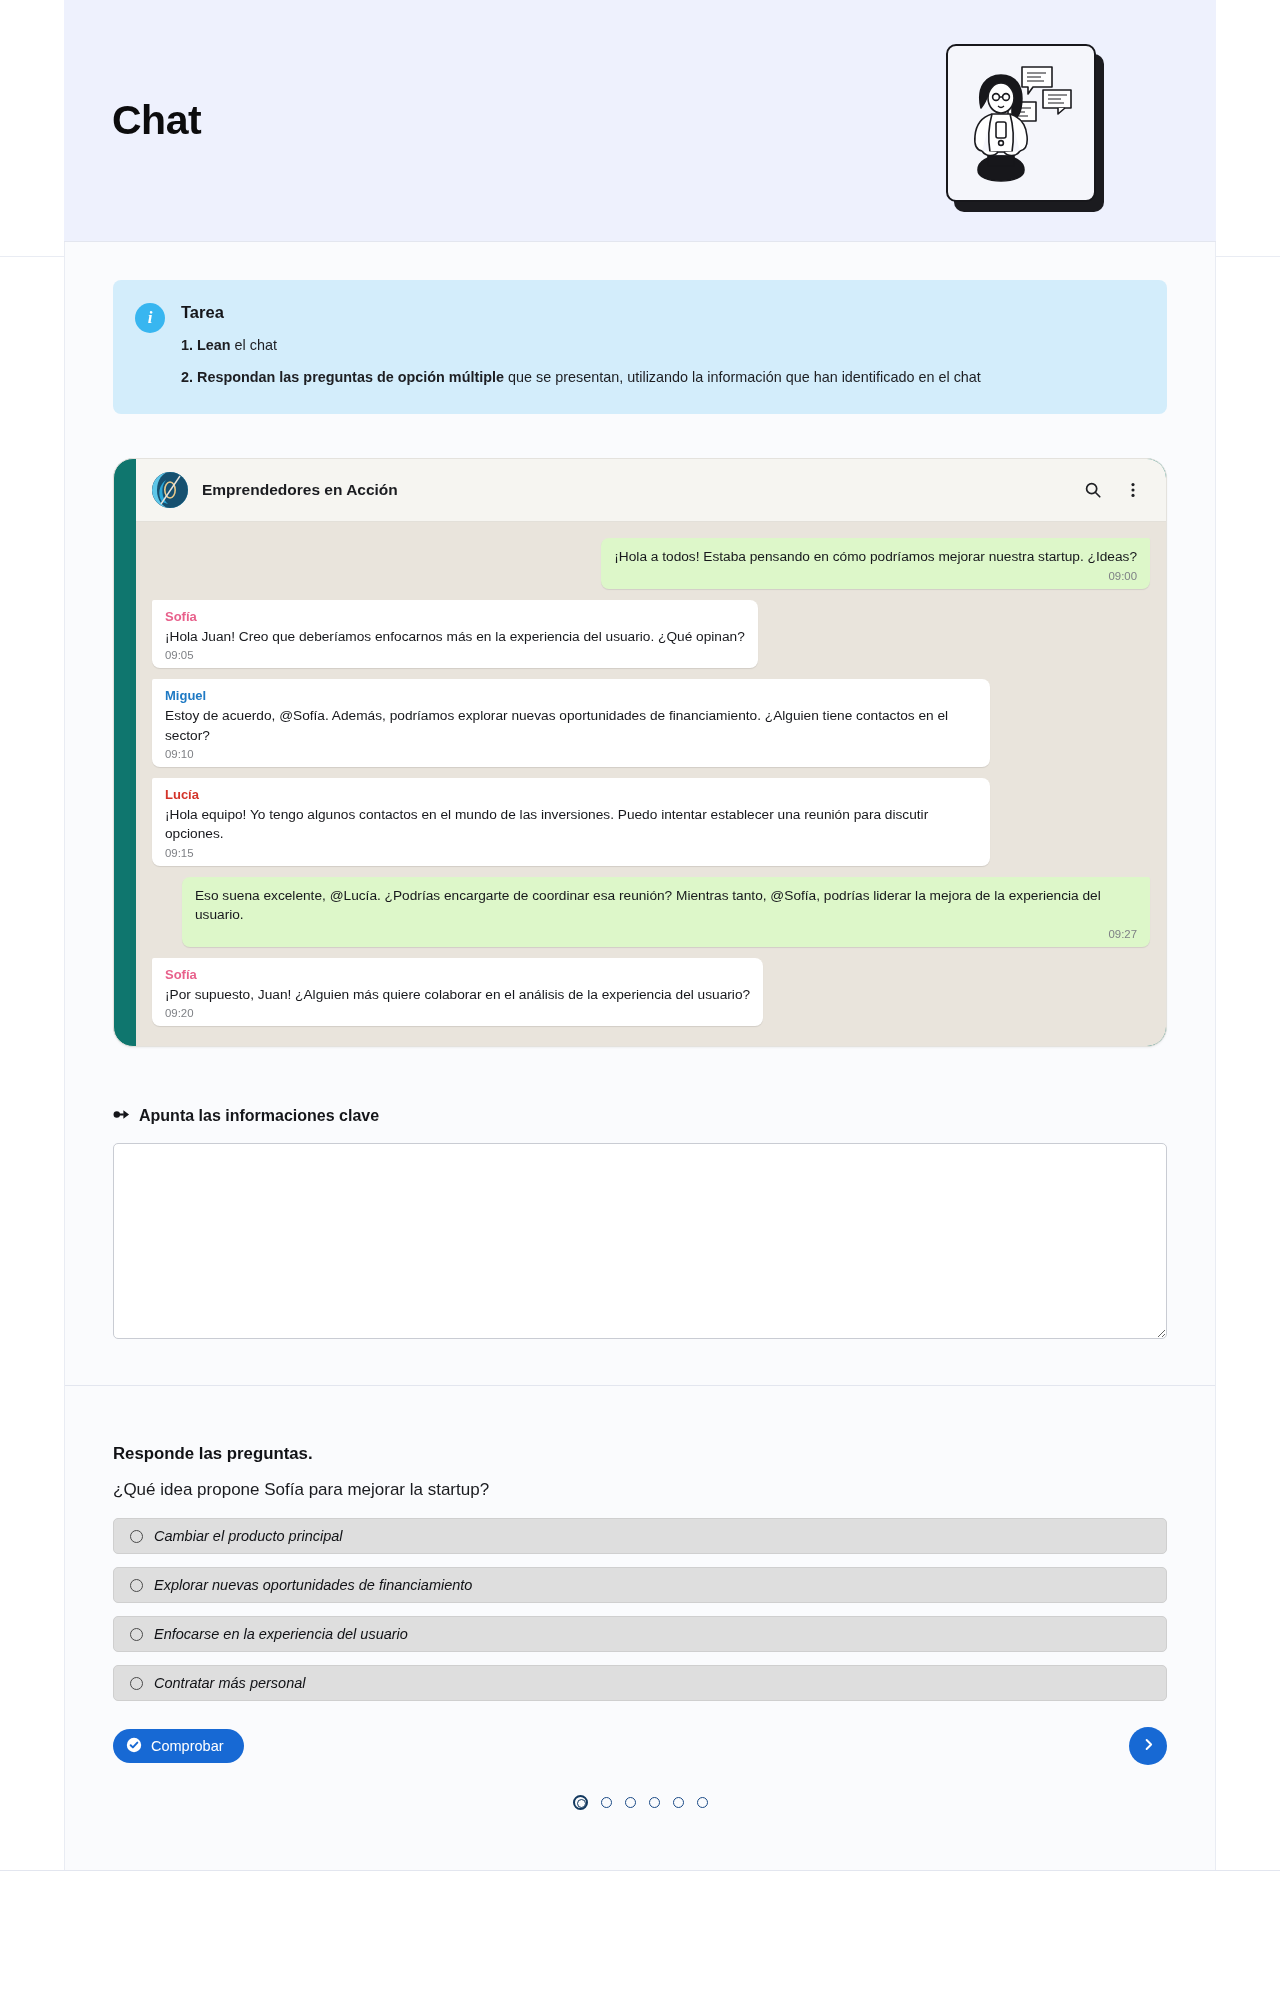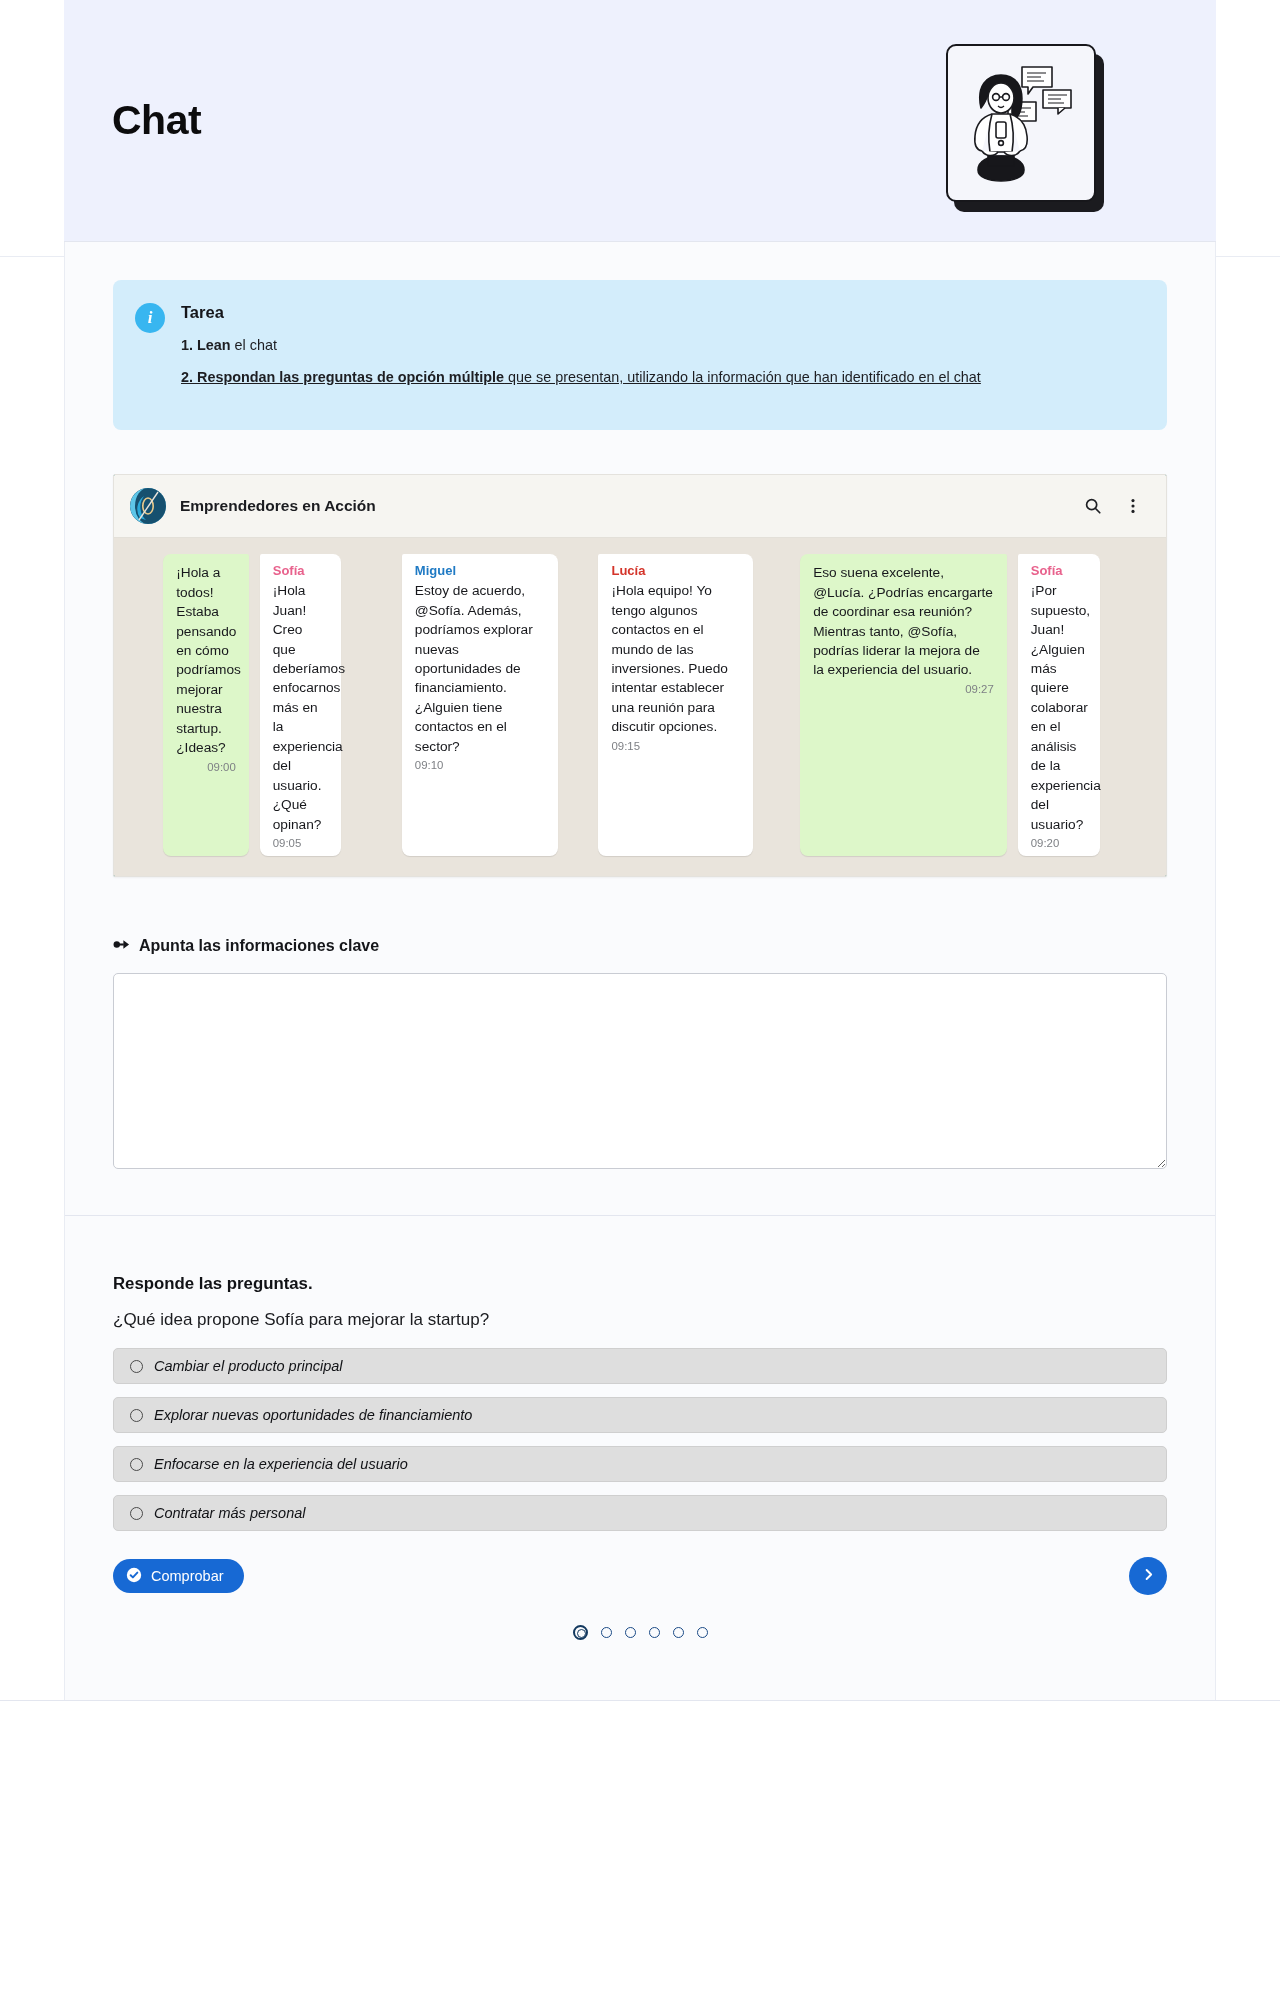--- a/index.html
+++ b/index.html
@@ -102,30 +102,31 @@
   }
   .task-body { padding-top: 1px; }
   .task-title {
     font-size: 16.5px; font-weight: 700; color: #15161a;
     margin-bottom: 13px;
   }
   .task-step {
     font-size: 14.4px; color: #1d1e22; line-height: 1.5;
     margin-bottom: 10px;
   }
-  .task-step:last-child { margin-bottom: 16px; text-decoration: underline; }
+  .task-step:last-child { margin-bottom: 0; }
   .task-step b { font-weight: 700; }
 
   
   .chat {
     border: 1px solid #e4e2dd;
-    border-radius: 2px;
+    border-radius: 20px;
     overflow: hidden;
     background: #0f766e;
     box-shadow: 0 1px 2px rgba(0,0,0,.05);
+    padding-left: 22px;
   }
   .chat-head {
     background: #f6f5f1;
     border-bottom: 1px solid #e3e0d9;
     height: 63px;
     display: flex; align-items: center;
     padding: 0 20px 0 16px;
     gap: 14px;
   }
   .chat-avatar {
@@ -138,21 +139,21 @@
     flex: 1 1 auto;
   }
   .chat-icon {
     width: 26px; height: 26px;
     display: flex; align-items: center; justify-content: center;
     color: #1f2024;
   }
   .chat-body {
     background: #e9e4dc;
     padding: 16px 16px 20px 16px;
-    display: flex; flex-direction: row; gap: 11px;
+    display: flex; flex-direction: column; gap: 11px;
   }
   .row { display: flex; }
   .row.out { justify-content: flex-end; }
   .row.in  { justify-content: flex-start; }
 
   .bubble {
     border-radius: 8px;
     padding: 9px 13px 7px 13px;
     box-shadow: 0 1px 1px rgba(0,0,0,.10);
     max-width: 92%;

